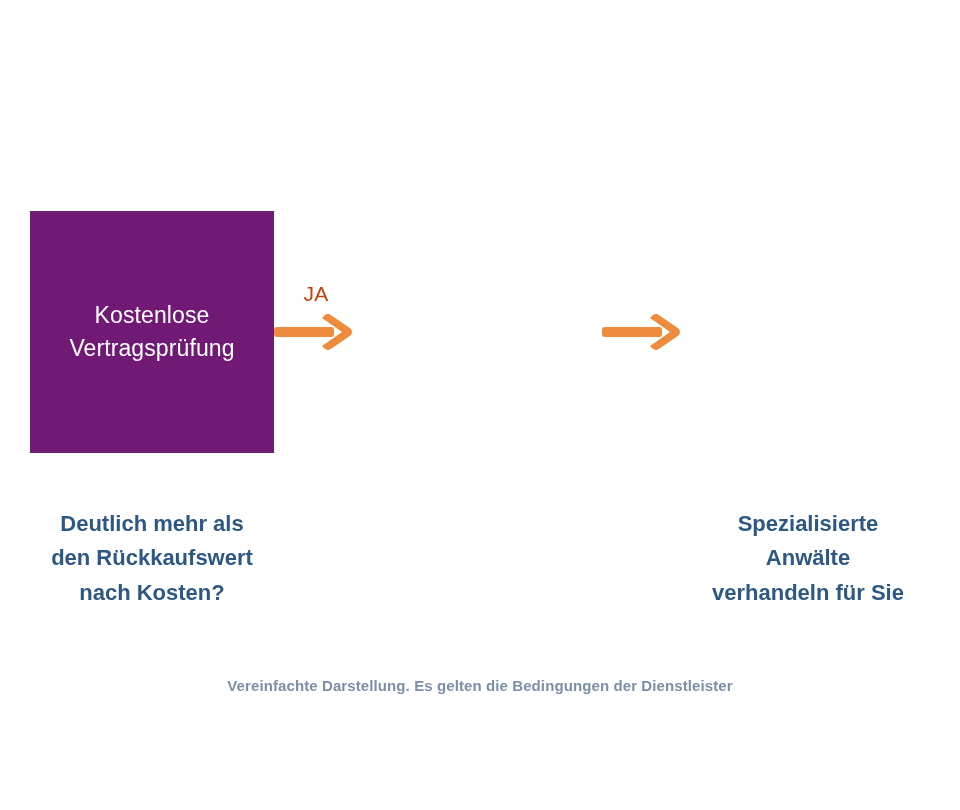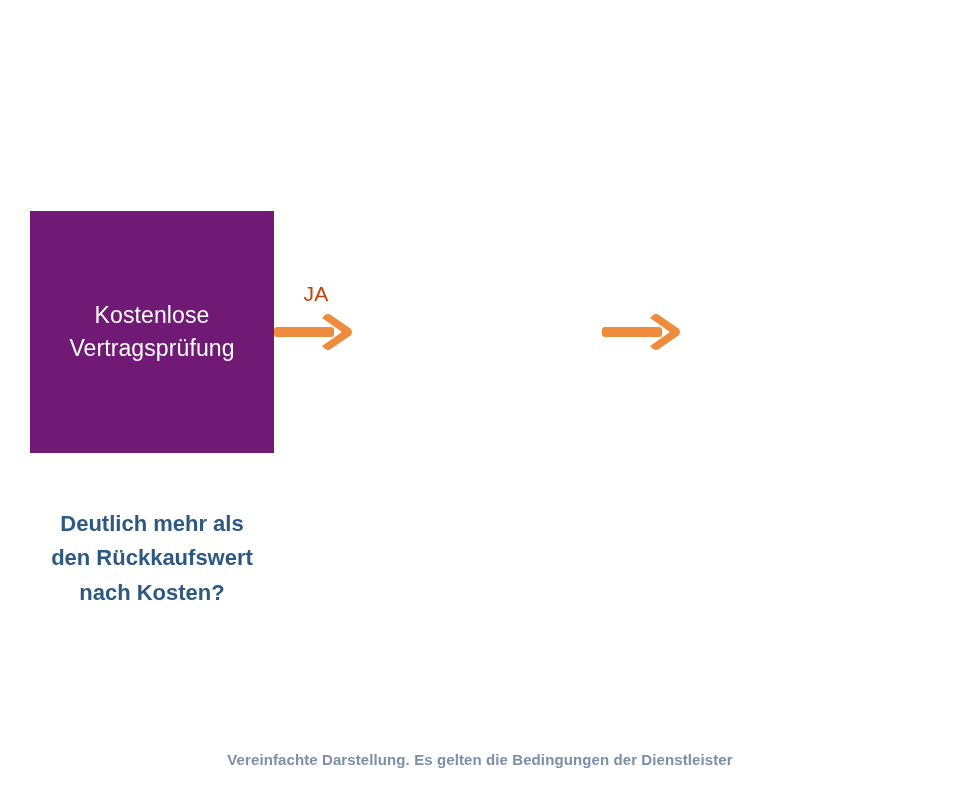--- a/index.html
+++ b/index.html
@@ -108,21 +108,21 @@
     margin-top: 19px;
   }
   .caption-1 { left: 0px; }
   .caption-2 { left: 328px; }
   .caption-3 { left: 656px; }
 
   
   .footer-note {
     position: absolute;
     left: 0;
-    top: 749px;
+    top: 675px;
     width: 960px;
     text-align: center;
     color: #7B8FA8;
     font-size: 15px;
     font-weight: 600;
     line-height: 1.4;
     letter-spacing: 0.1px;
   }
 </style>
 </head>
@@ -156,17 +156,20 @@
       </svg>
     </div>
 
 
   </div>
 
   <div class="captions">
     <div class="caption caption-1">Deutlich mehr als
 den Rückkaufswert
 nach Kosten?</div>
+    <div class="caption caption-3">Spezialisierte
+Anwälte
+verhandeln für Sie</div>
   </div>
 
   <div class="footer-note">Vereinfachte Darstellung. Es gelten die Bedingungen der Dienstleister</div>
 
 </div>
 
 </body></html>

